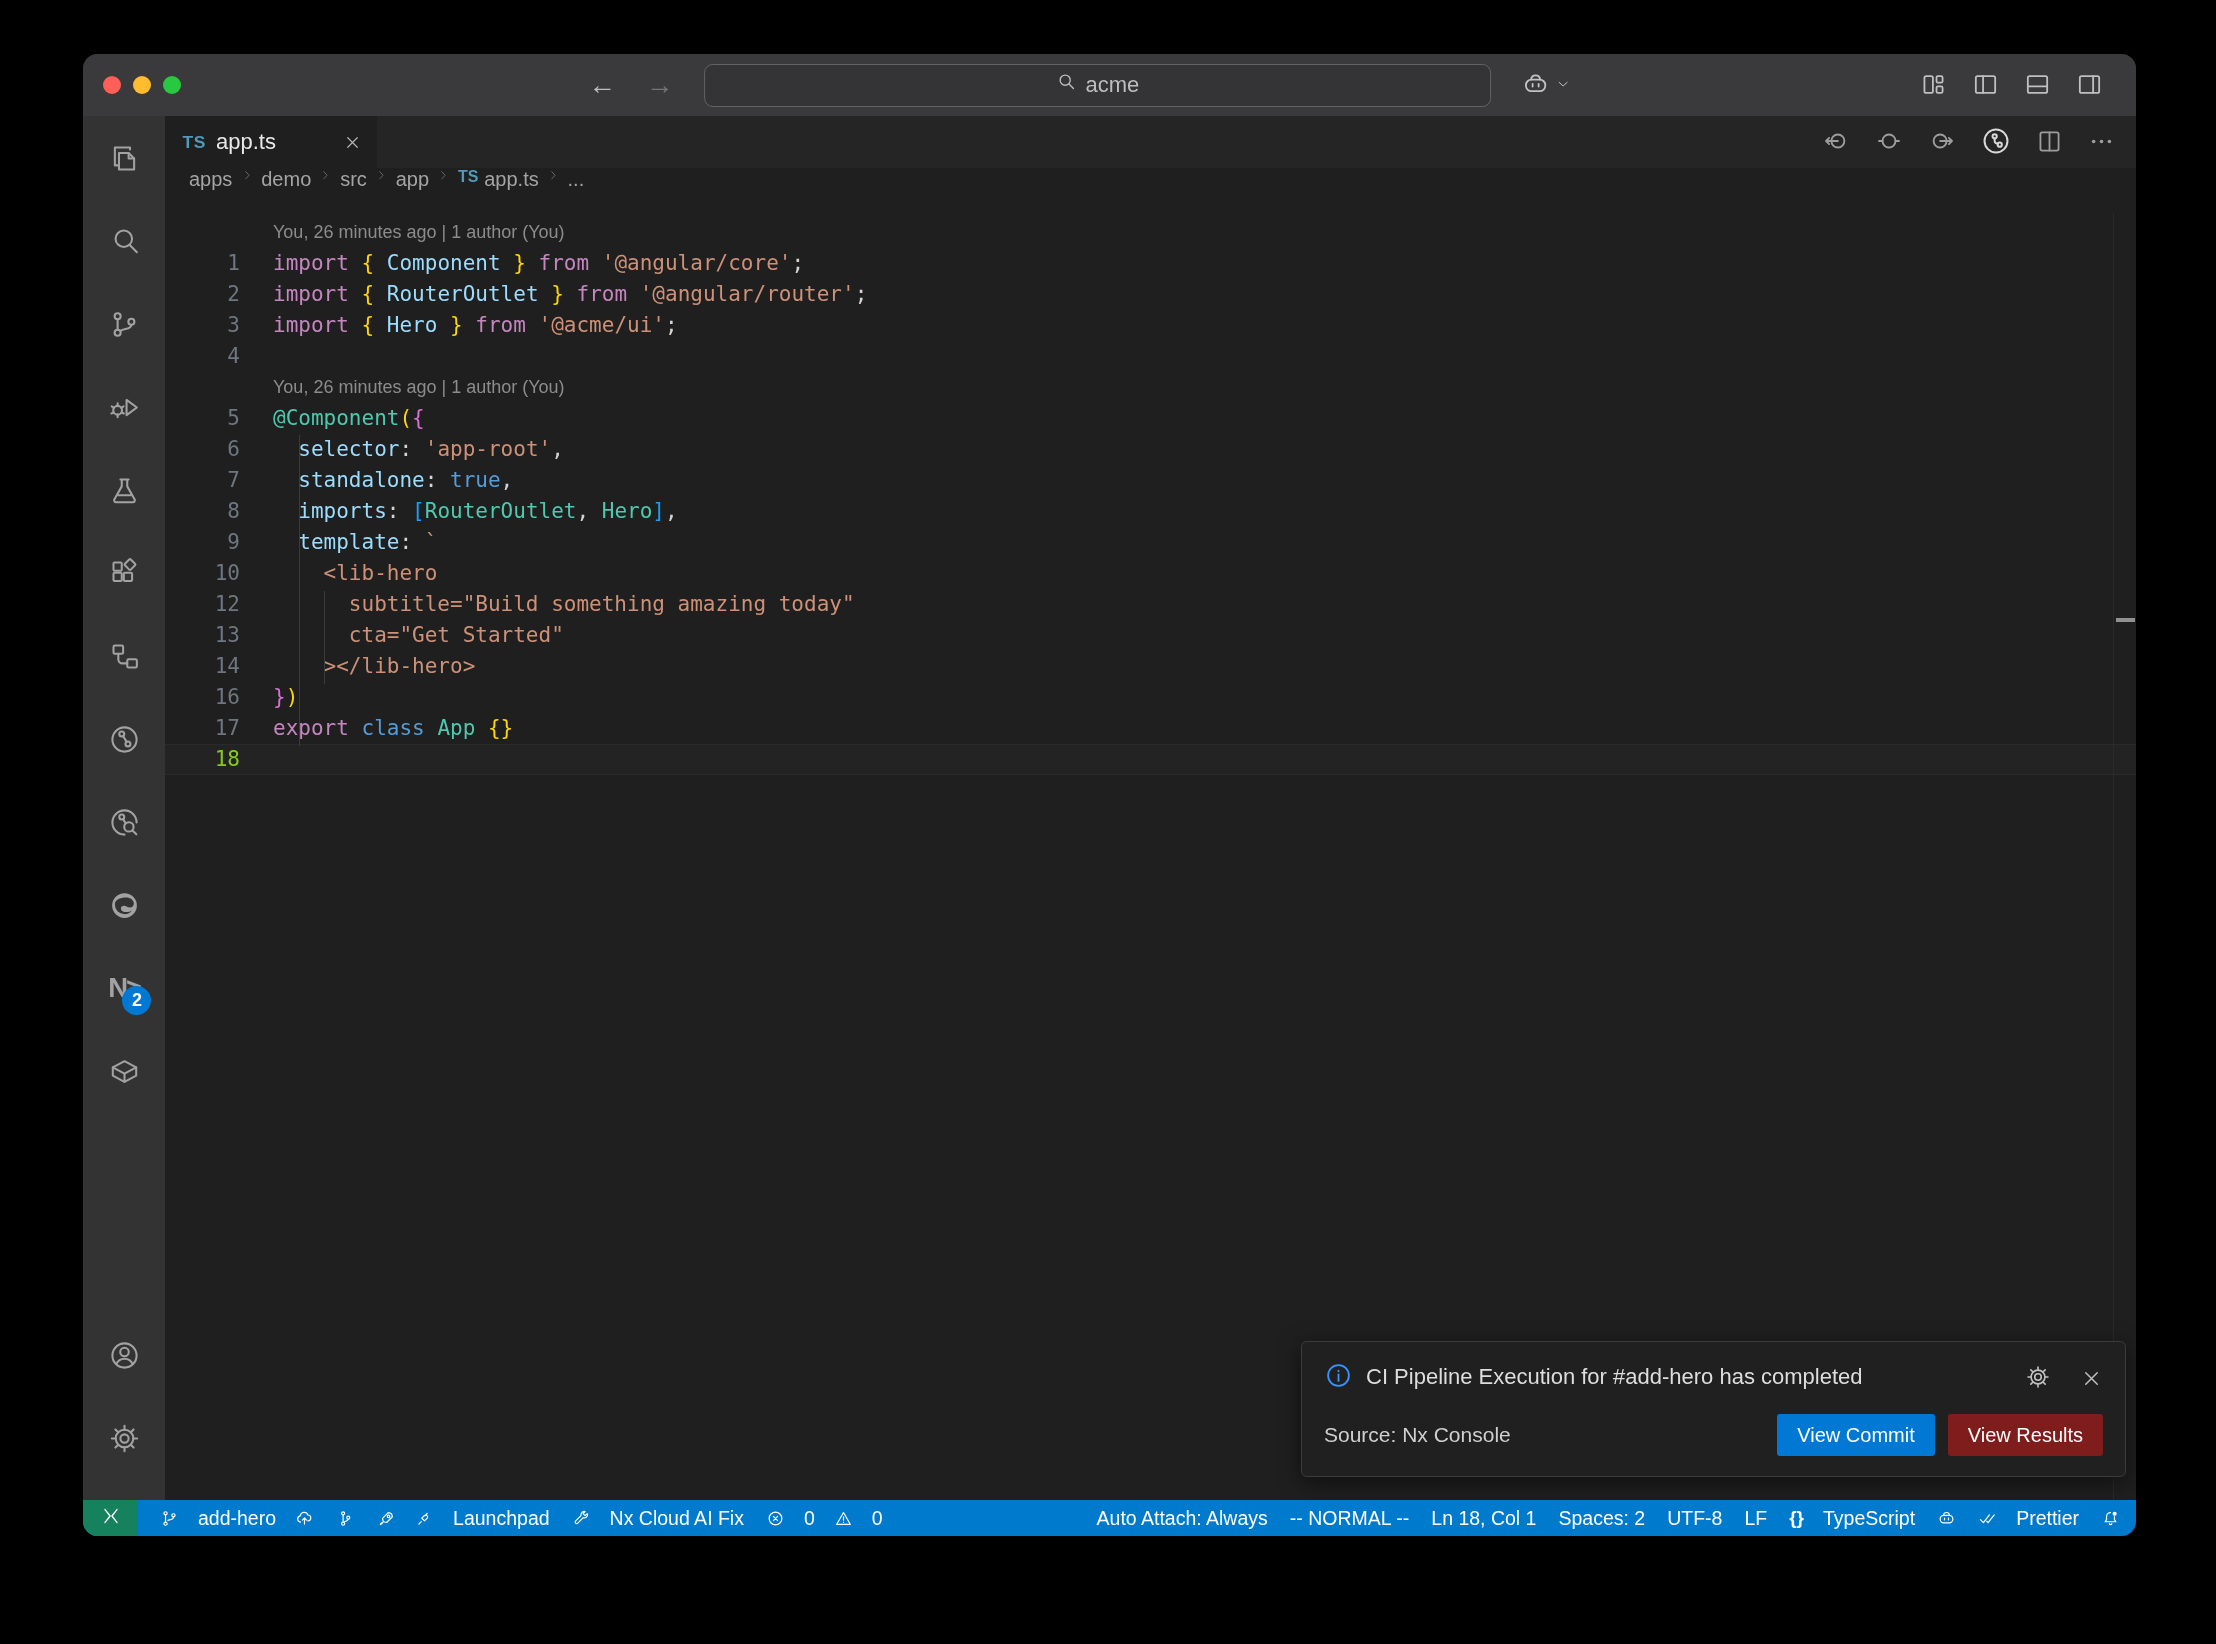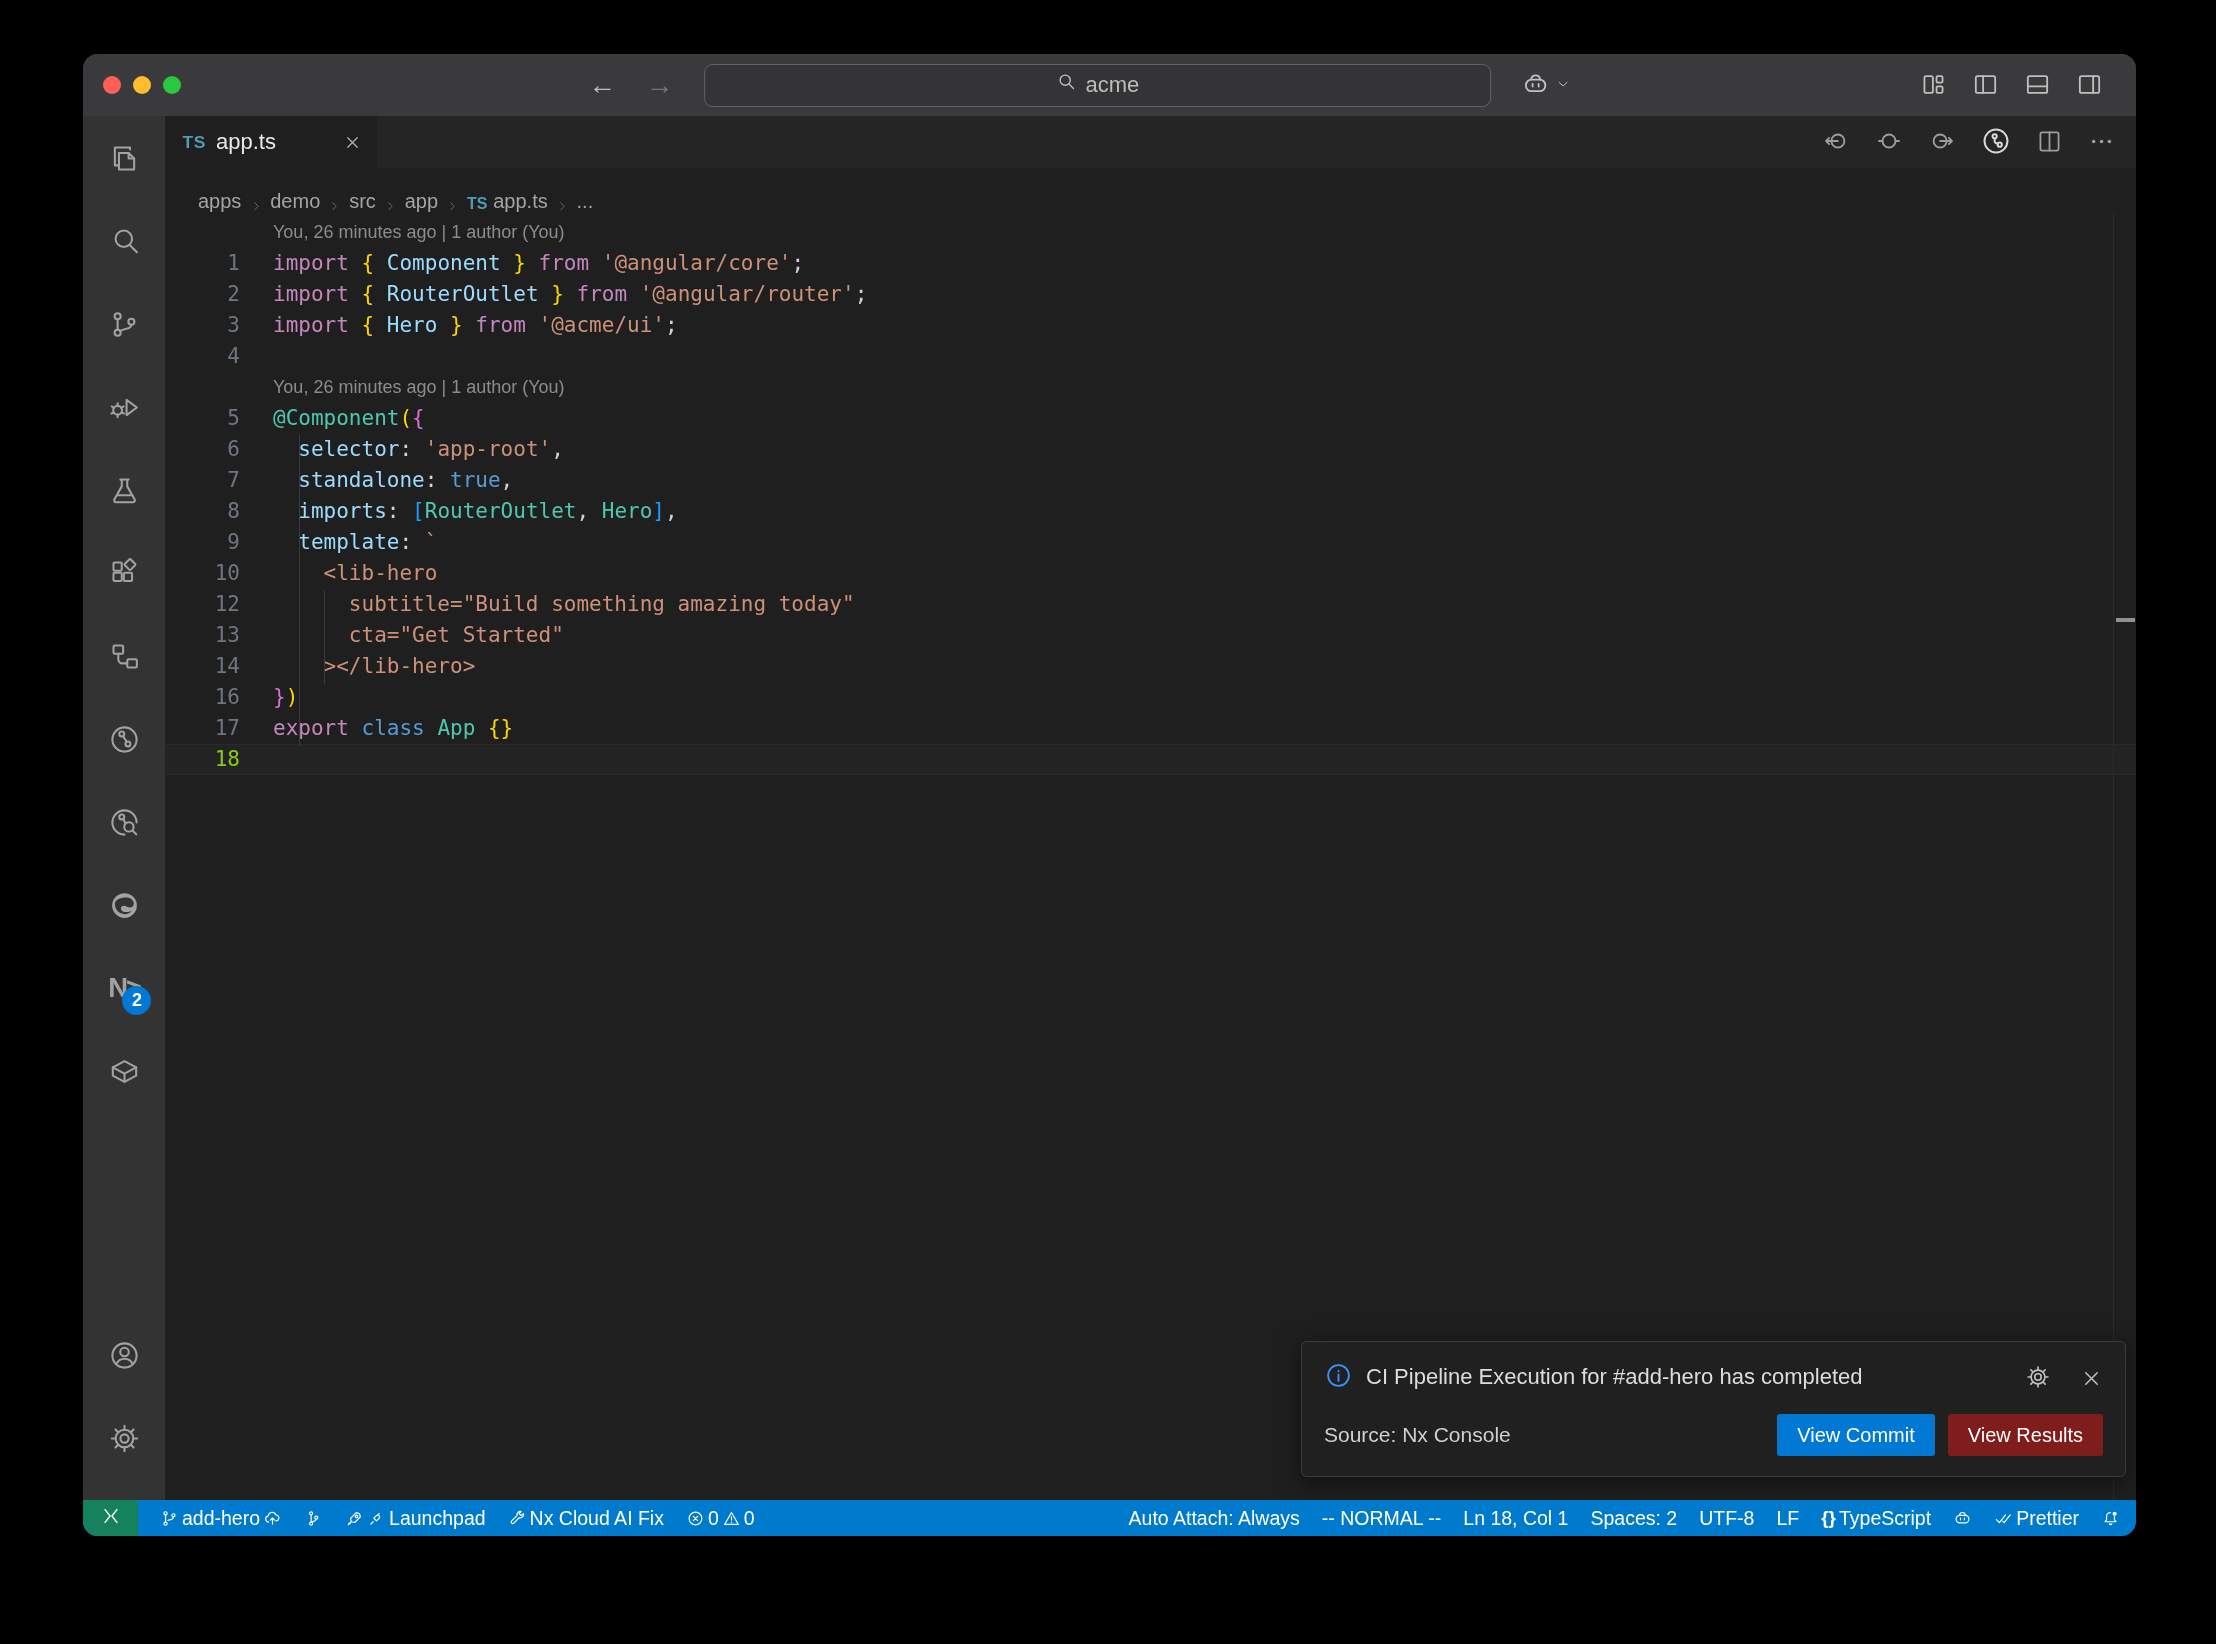--- a/index.html
+++ b/index.html
@@ -40,22 +40,22 @@
   
   .tabbar{height:52px;flex:0 0 52px;background:var(--tabstrip-bg,#252526);display:flex;align-items:stretch;position:relative;}
   .tab{width:180px;background:var(--editor-bg,#1f1f1f);display:flex;align-items:center;gap:10px;
        padding:0 14.5px 0 17.4px;color:#e8e8e8;font-size:22px;}
   .ts-badge{color:#519aba;font-weight:bold;font-size:17.4px;letter-spacing:0.7px;}
   .tab-close{margin-left:auto;color:#b4b4b4;display:flex;align-items:center;}
   .editor-actions{position:absolute;right:20px;top:0;height:100%;display:flex;align-items:center;gap:23px;color:#9d9d9d;}
   .editor-actions .bright{color:#d8d8d8;}
 
   
-  .breadcrumbs{height:45px;flex:0 0 45px;background:var(--editor-bg,#1f1f1f);display:flex;align-items:flex-end;
-               padding-left:33px;color:#a4a4a4;font-size:20px;gap:7.2px;}
+  .breadcrumbs{height:45px;flex:0 0 45px;background:var(--editor-bg,#1f1f1f);display:flex;align-items:flex-start;
+               padding-left:24px;color:#a4a4a4;font-size:20px;gap:7.2px;}
   .crumb-sep{color:#6d6d6d;display:flex;align-items:center;}
   .crumb-ts{color:#519aba;font-weight:bold;font-size:16px;margin-right:-1.4px;}
 
   
   .code-area{flex:1;position:relative;background:var(--editor-bg,#1f1f1f);overflow:hidden;padding-top:4.3px;}
   .code-row{display:flex;height:31px;line-height:31px;font-family:"DejaVu Sans Mono",monospace;font-size:21px;position:relative;}
   .code-row .gutter{width:75px;flex:0 0 75px;text-align:right;color:#6e7681;user-select:none;}
   .code-row.current .gutter{color:#84cc16;}
   .code-row .code-text{margin-left:33px;white-space:pre;color:#d4d4d4;}
   .code-row.current{background:#232323;box-shadow:inset 0 0.7px 0 #2e2e2e,inset 0 -0.7px 0 #2e2e2e;}
@@ -77,21 +77,21 @@
   .toast-body{display:flex;align-items:center;margin-top:24.6px;}
   .toast-src{font-size:21px;color:#cfcfcf;flex:1;}
   .btn{font-size:20px;padding:9.4px 20px;border-radius:2.9px;color:#fff;margin-left:13px;}
   .btn.primary{background:var(--button,#0078d4);}
   .btn.secondary{background:#7f1d1d;}
 
   
   .statusbar{height:36px;flex:0 0 36px;background:var(--accent,#007acc);display:flex;align-items:center;
              color:#fff;font-size:19.5px;}
   .remote{width:55px;height:100%;background:var(--remote,#16825d);display:flex;align-items:center;justify-content:center;}
-  .sb-item{display:flex;align-items:center;gap:3px;margin-left:22px;white-space:nowrap;justify-content:flex-end;}
+  .sb-item{display:flex;align-items:center;gap:19px;margin-left:22px;white-space:nowrap;justify-content:flex-end;}
   .sb-item.push{margin-left:auto;}
   .sb-item:last-child{margin-right:16px;}
   .sb-braces{font-weight:bold;font-size:19px;}
 </style>
 </head>
 <body>
 
 <div class="screen">
   <div class="window">
 

